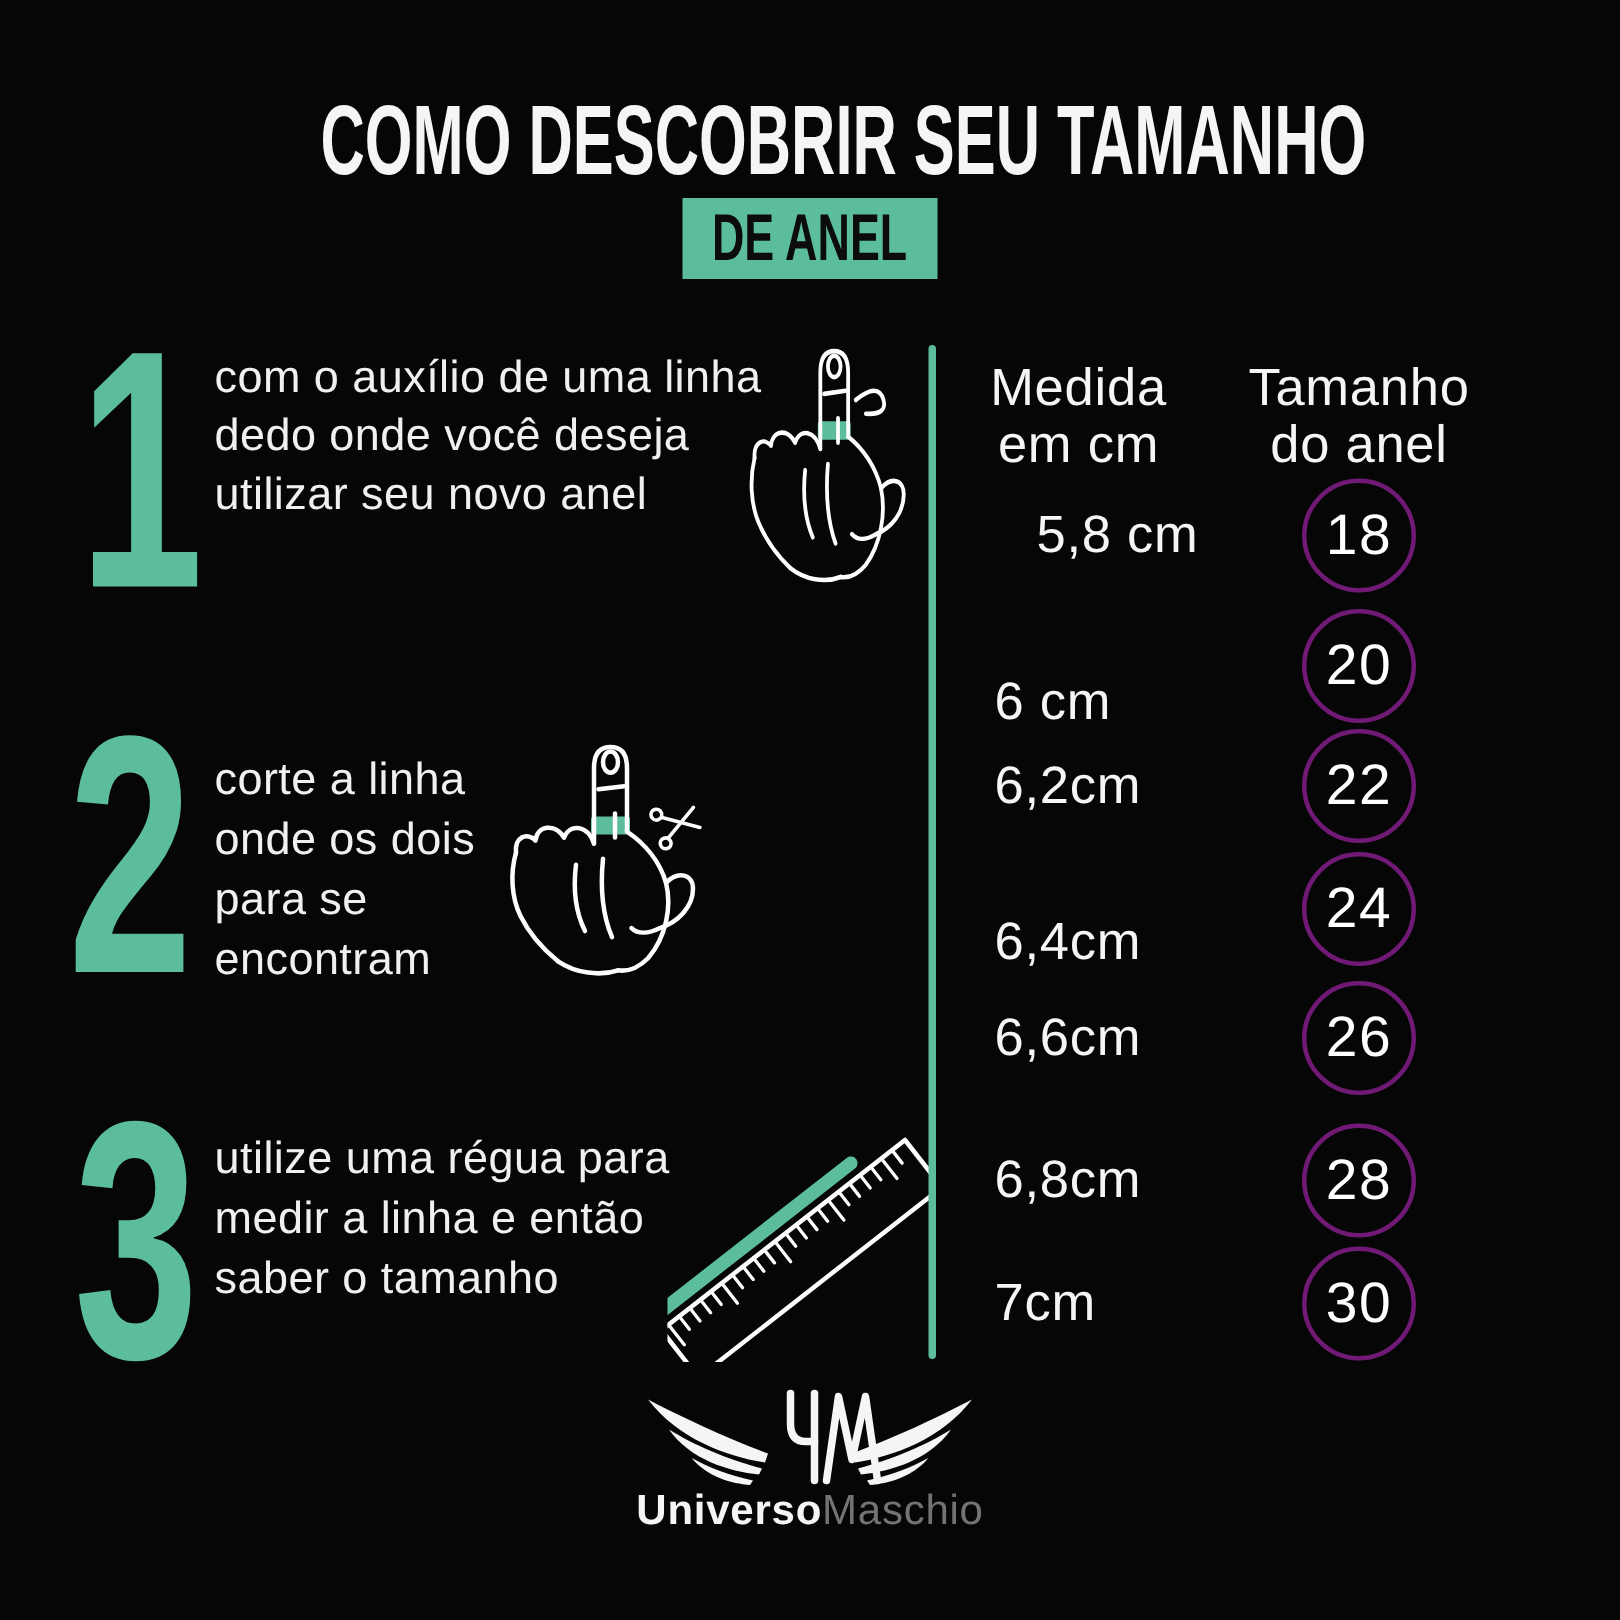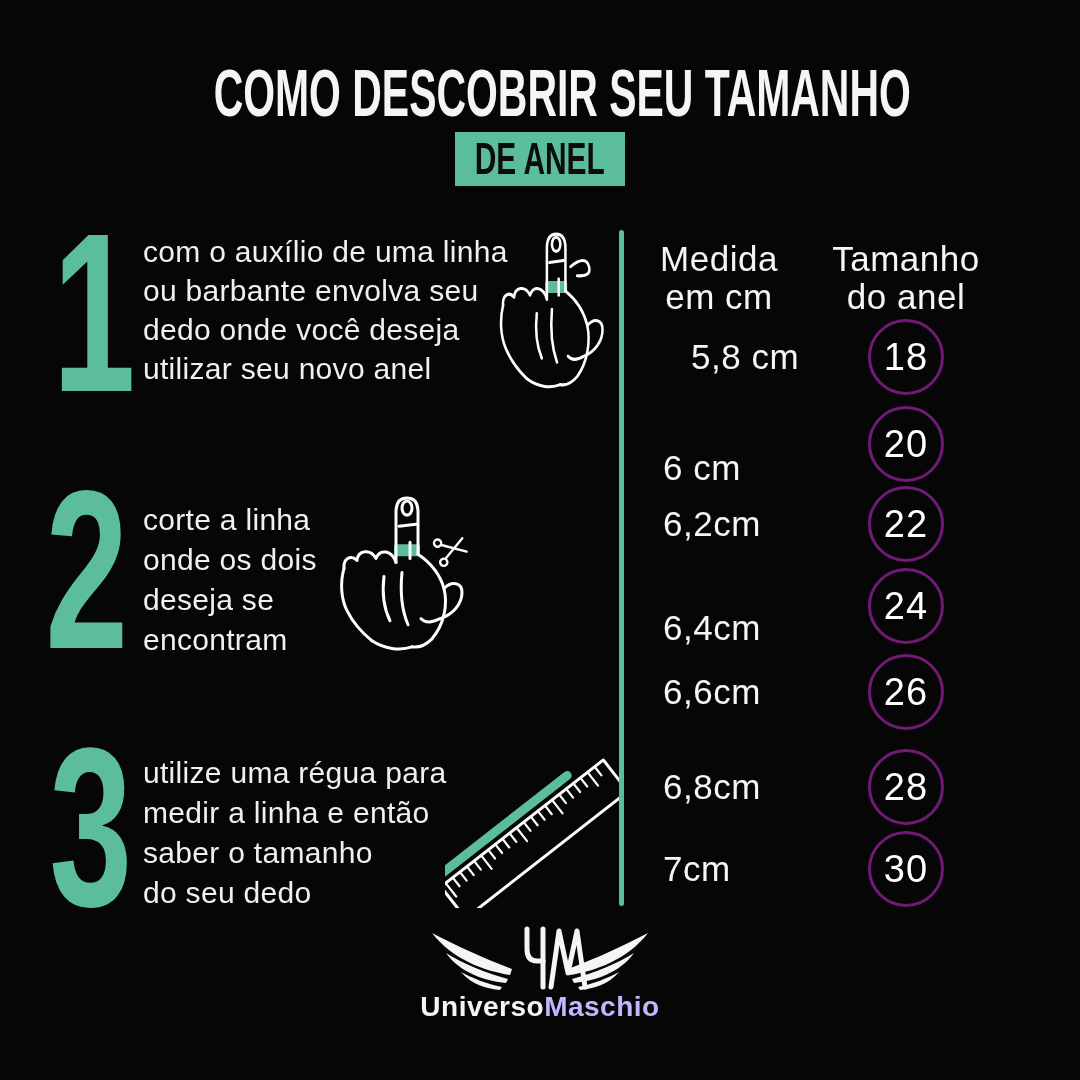--- a/index.html
+++ b/index.html
@@ -53,42 +53,41 @@
 
   
   .lineart{stroke:#fdfdfd;stroke-width:3;fill:none;stroke-linecap:round;stroke-linejoin:round;}
   .lineart-thin{stroke:#fdfdfd;stroke-width:2.2;fill:none;stroke-linecap:round;}
   .accent-fill{fill:#5bbd9c;}
   .accent-stroke{stroke:#5bbd9c;}
 
   
   .brandline{top:991px;left:0;width:1080px;text-align:center;font-size:28px;letter-spacing:0.5px;white-space:nowrap;}
   .brand-bold{color:#f5f5f5;font-weight:700;}
-  .brand-light{color:#c4b5fd;font-weight:700;}
+  .brand-light{color:#737373;font-weight:400;}
 </style>
 </head>
 <body>
 
 <div class="canvas">
 
   <div class="abs title-wrap">
     <span class="title-main">COMO DESCOBRIR SEU TAMANHO</span>
   </div>
   <div class="abs title-badge-wrap">
     <div class="title-badge">
       <span>DE ANEL</span>
     </div>
   </div>
 
   <svg class="abs stepnum" style="left:46px;top:228px;" width="115" height="170">
     <text x="10" y="163" transform="scale(0.66,1)">1</text>
   </svg>
   <div class="abs steptext" style="left:143px;top:232px;">
     <div>com o auxílio de uma linha</div>
-    <div>ou barbante envolva seu</div>
     <div>dedo onde você deseja</div>
     <div>utilizar seu novo anel</div>
   </div>
 
   <svg class="abs" style="left:498px;top:228px;" width="118" height="178" viewBox="0 0 140 175" preserveAspectRatio="none">
     <rect x="56" y="52" width="26" height="12" rx="2" class="accent-fill"></rect>
     <g class="lineart">
       <path d="M58,70 L58,20 Q58,6 69,6 Q80,6 80,20 L80,62"></path>
       <ellipse cx="69" cy="16" rx="5" ry="7"></ellipse>
       <path d="M61,34 L78,32"></path>
@@ -102,21 +101,21 @@
       <path d="M86,38 Q104,26 108,38 Q111,48 94,47"></path>
     </g>
   </svg>
 
   <svg class="abs stepnum" style="left:42px;top:485px;" width="115" height="170">
     <text x="5" y="163" transform="scale(0.66,1)">2</text>
   </svg>
   <div class="abs steptext" style="left:143px;top:500px;line-height:40px;">
     <div>corte a linha</div>
     <div>onde os dois</div>
-    <div>deseja se</div>
+    <div>para se</div>
     <div>encontram</div>
   </div>
 
   <svg class="abs" style="left:338px;top:492px;" width="140" height="176" viewBox="0 0 140 175" preserveAspectRatio="none">
     <rect x="56" y="52" width="26" height="12" rx="2" class="accent-fill"></rect>
     <g class="lineart">
       <path d="M58,70 L58,20 Q58,6 69,6 Q80,6 80,20 L80,62"></path>
       <ellipse cx="69" cy="16" rx="5" ry="7"></ellipse>
       <path d="M61,34 L78,32"></path>
       <path d="M72,50 L72,66"></path>
@@ -136,21 +135,20 @@
     </g>
   </svg>
 
   <svg class="abs stepnum" style="left:46px;top:740px;" width="115" height="172">
     <text x="5" y="165" transform="scale(0.66,1)">3</text>
   </svg>
   <div class="abs steptext" style="left:143px;top:753px;line-height:40px;">
     <div>utilize uma régua para</div>
     <div>medir a linha e então</div>
     <div>saber o tamanho</div>
-    <div>do seu dedo</div>
   </div>
 
   <svg class="abs" style="left:445px;top:758px;" width="175" height="150" viewBox="0 0 175 150">
     <g transform="rotate(-38 87 78)">
       <line x1="-14" y1="52" x2="152" y2="52" class="accent-stroke" stroke-width="9" stroke-linecap="round"></line>
       <rect x="-16" y="62" width="206" height="40" class="lineart"></rect>
       <g class="lineart-thin">
         <line x1="-10" y1="62" x2="-10" y2="79"></line>
         <line x1="-1" y1="62" x2="-1" y2="73"></line>
         <line x1="8" y1="62" x2="8" y2="73"></line>

